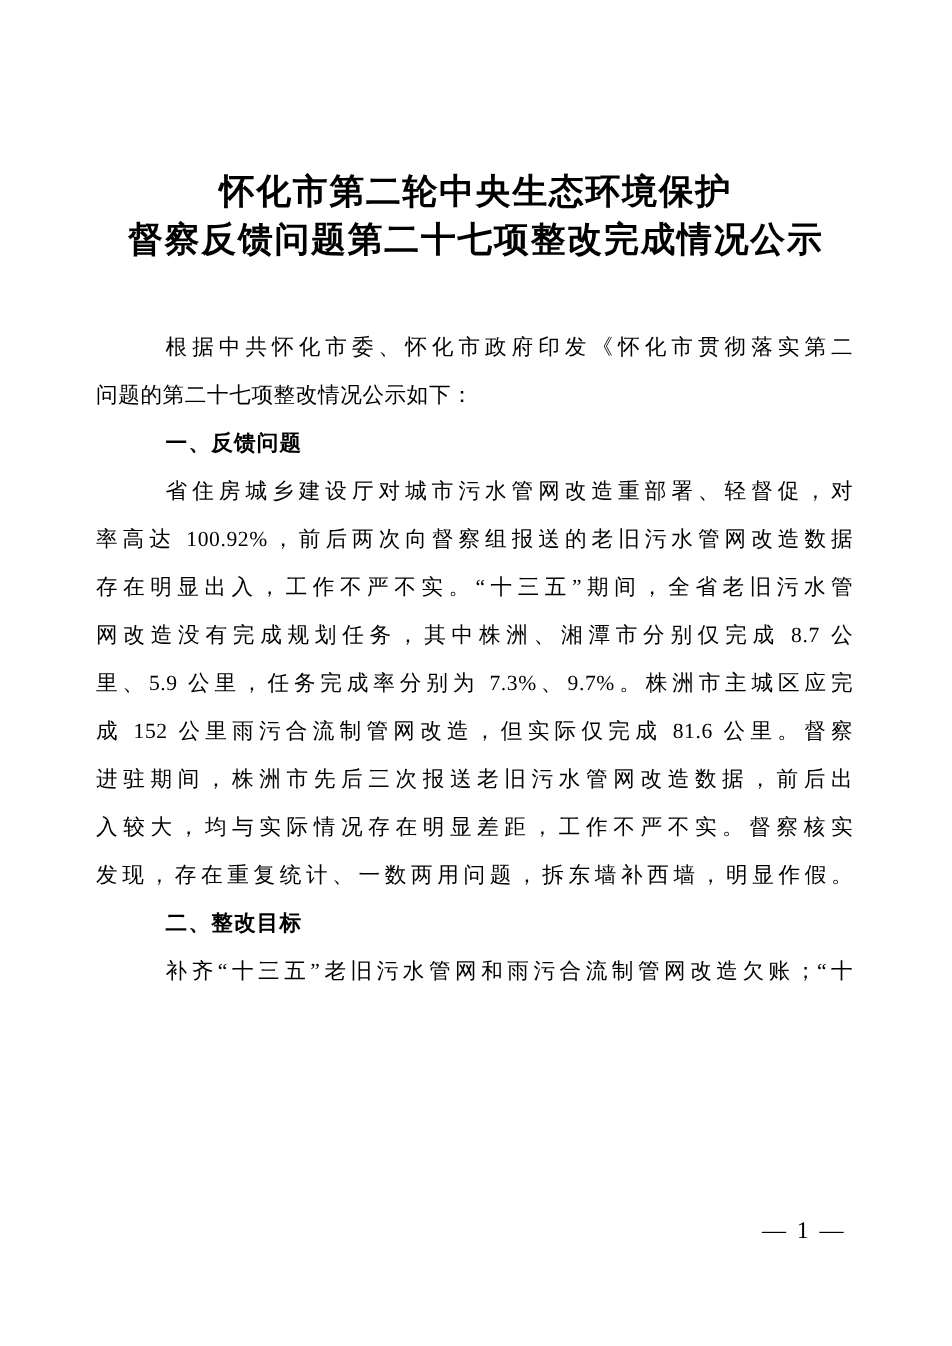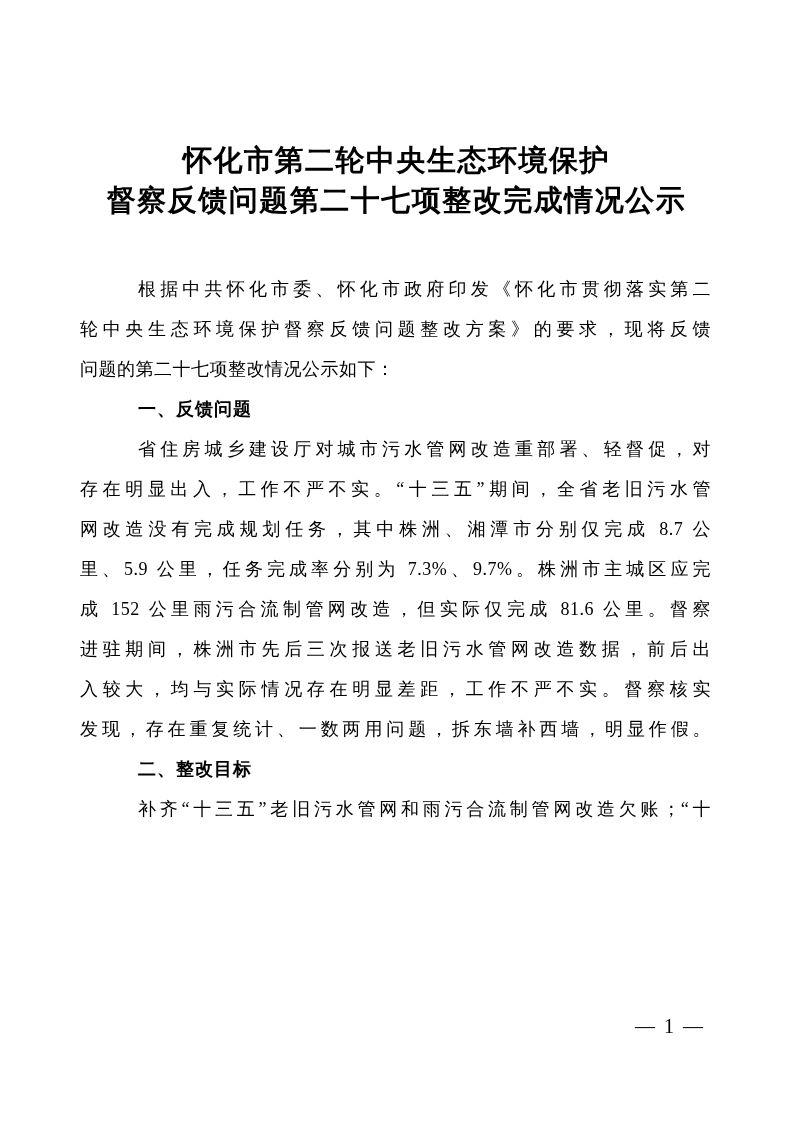--- a/index.html
+++ b/index.html
@@ -69,24 +69,24 @@
 
 <div class="page">
 
   <div class="doc-title">
     <div>怀化市第二轮中央生态环境保护</div>
     <div>督察反馈问题第二十七项整改完成情况公示</div>
   </div>
 
   <div class="content">
     <div class="line indent just">根据中共怀化市委、怀化市政府印发《怀化市贯彻落实第二</div>
-    <div class="line just">轮中央生态环境保护督察反馈问题整改方案》的要求，现将反馈</div>
     <div class="line">问题的第二十七项整改情况公示如下：</div>
     <div class="line heading indent">一、反馈问题</div>
     <div class="line indent just">省住房城乡建设厅对城市污水管网改造重部署、轻督促，对</div>
+    <div class="line just">率高达 100.92%，前后两次向督察组报送的老旧污水管网改造数据</div>
     <div class="line just">存在明显出入，工作不严不实。“十三五”期间，全省老旧污水管</div>
     <div class="line just">网改造没有完成规划任务，其中株洲、湘潭市分别仅完成 8.7 公</div>
     <div class="line just">里、5.9 公里，任务完成率分别为 7.3%、9.7%。株洲市主城区应完</div>
     <div class="line just">成 152 公里雨污合流制管网改造，但实际仅完成 81.6 公里。督察</div>
     <div class="line just">进驻期间，株洲市先后三次报送老旧污水管网改造数据，前后出</div>
     <div class="line just">入较大，均与实际情况存在明显差距，工作不严不实。督察核实</div>
     <div class="line just">发现，存在重复统计、一数两用问题，拆东墙补西墙，明显作假。</div>
     <div class="line heading indent">二、整改目标</div>
     <div class="line indent just">补齐“十三五”老旧污水管网和雨污合流制管网改造欠账；“十</div>
   </div>

